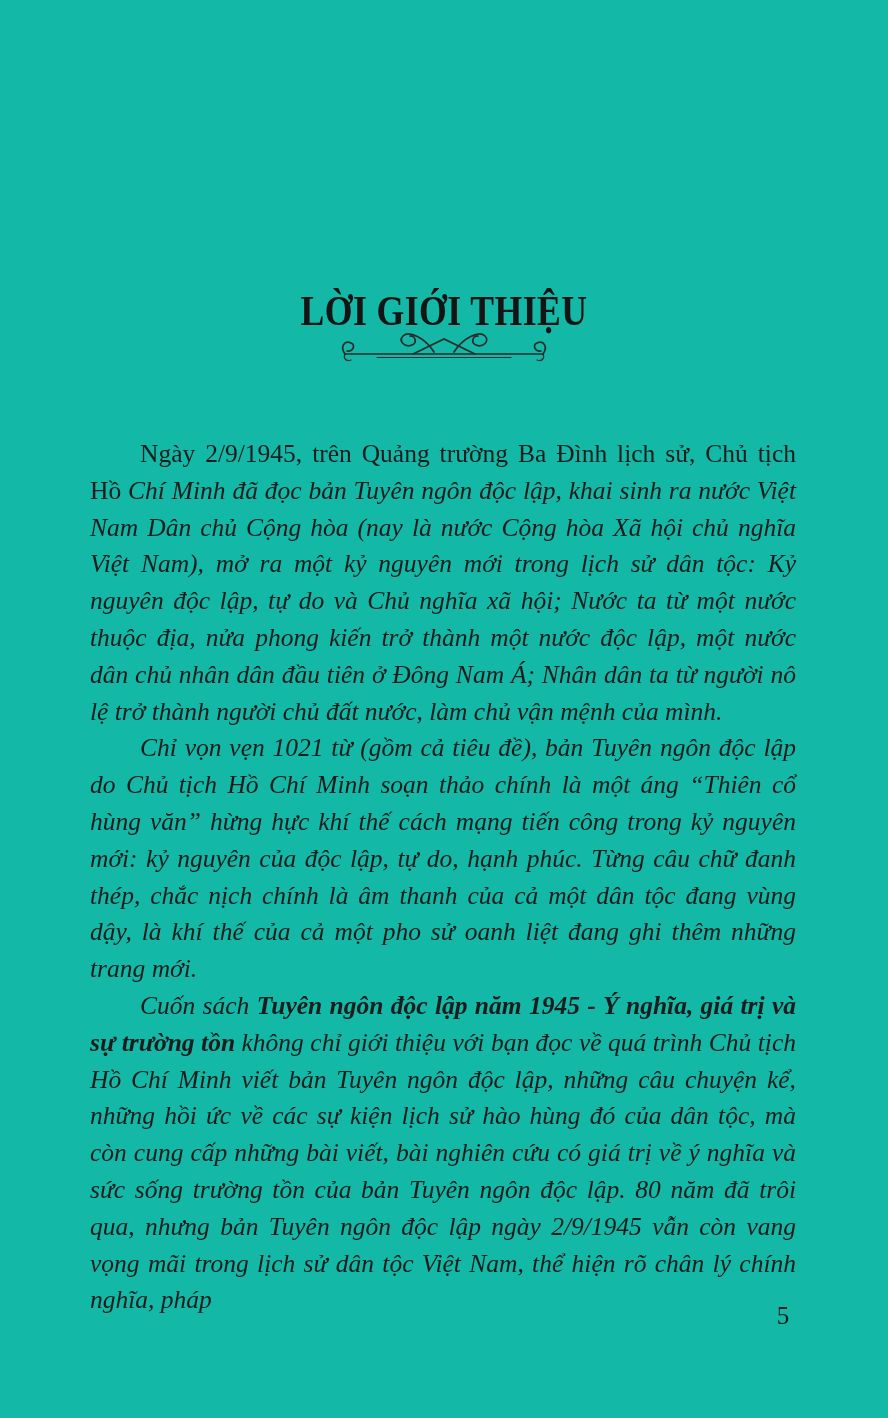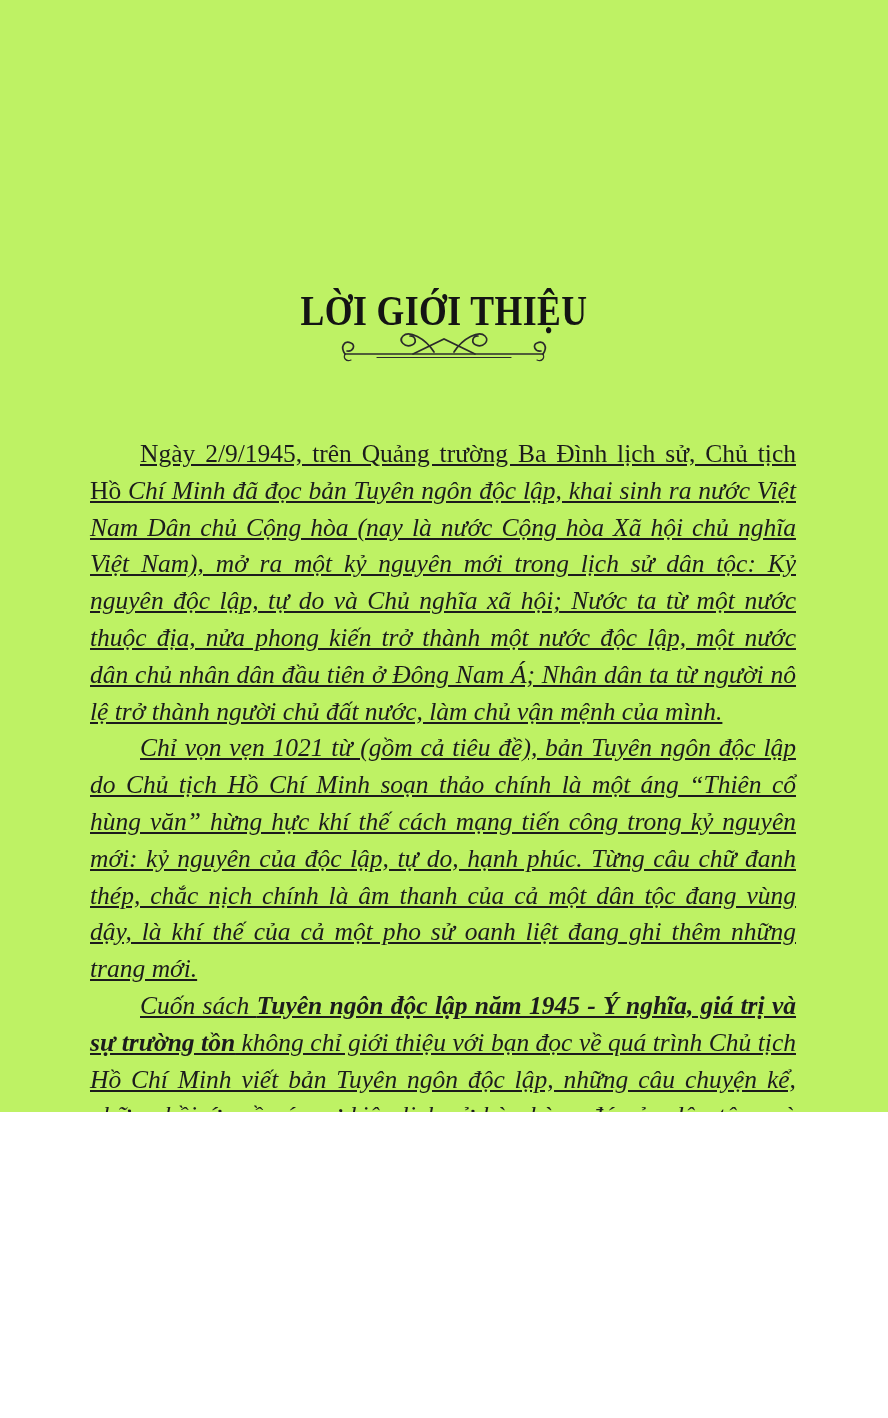--- a/index.html
+++ b/index.html
@@ -3,22 +3,22 @@
 <meta charset="utf-8">
 <style>
   html, body {
     margin: 0;
     padding: 0;
     background: #ffffff;
   }
   .page {
     position: relative;
     width: 888px;
-    height: 1112px;
-    background: #bef264;
+    height: 1418px;
+    background: #14b8a6;
     color: #1f1f1f;
     font-family: "Liberation Serif", serif;
     overflow: hidden;
   }
   .chapter-title {
     position: absolute;
     top: 262px;
     left: 0;
     width: 100%;
     text-align: center;
@@ -42,21 +42,20 @@
   }
   .body-text {
     position: absolute;
     top: 436px;
     left: 90px;
     width: 706px;
     font-size: 25.5px;
     line-height: 36.8px;
     text-align: justify;
     color: #1c1c1c;
-    text-decoration: underline;
   }
   .body-text p {
     margin: 0;
     padding: 0;
     text-indent: 50px;
   }
   .seg-regular   { font-style: normal; }
   .seg-italic    { font-style: italic; }
   .seg-bolditalic{ font-style: italic; font-weight: 700; }
   .page-number {

